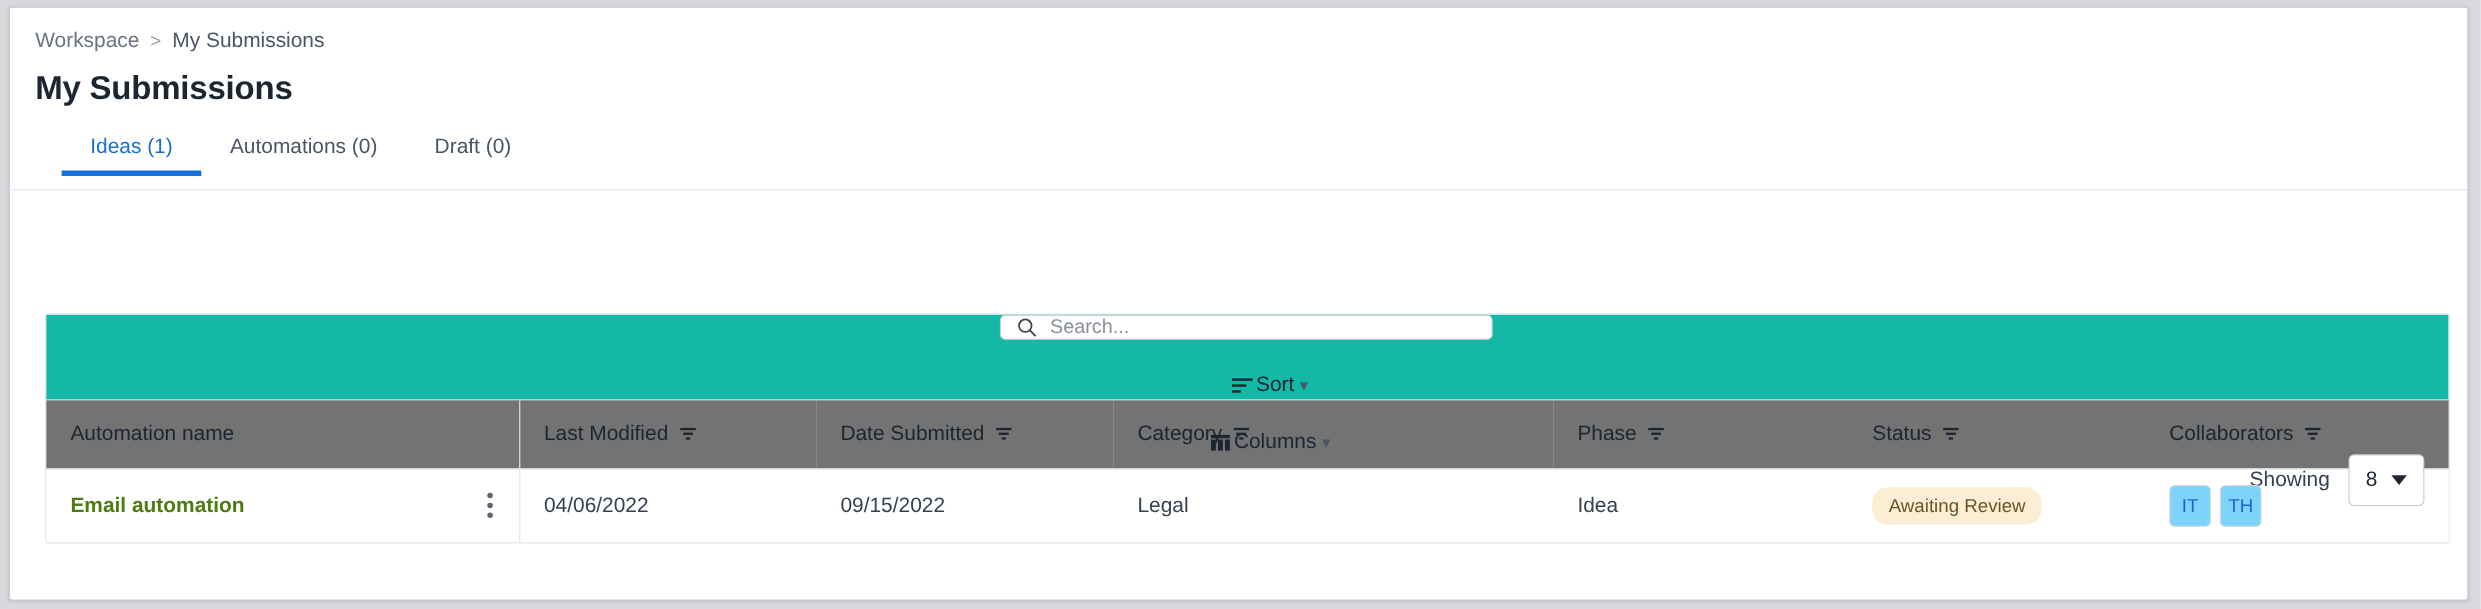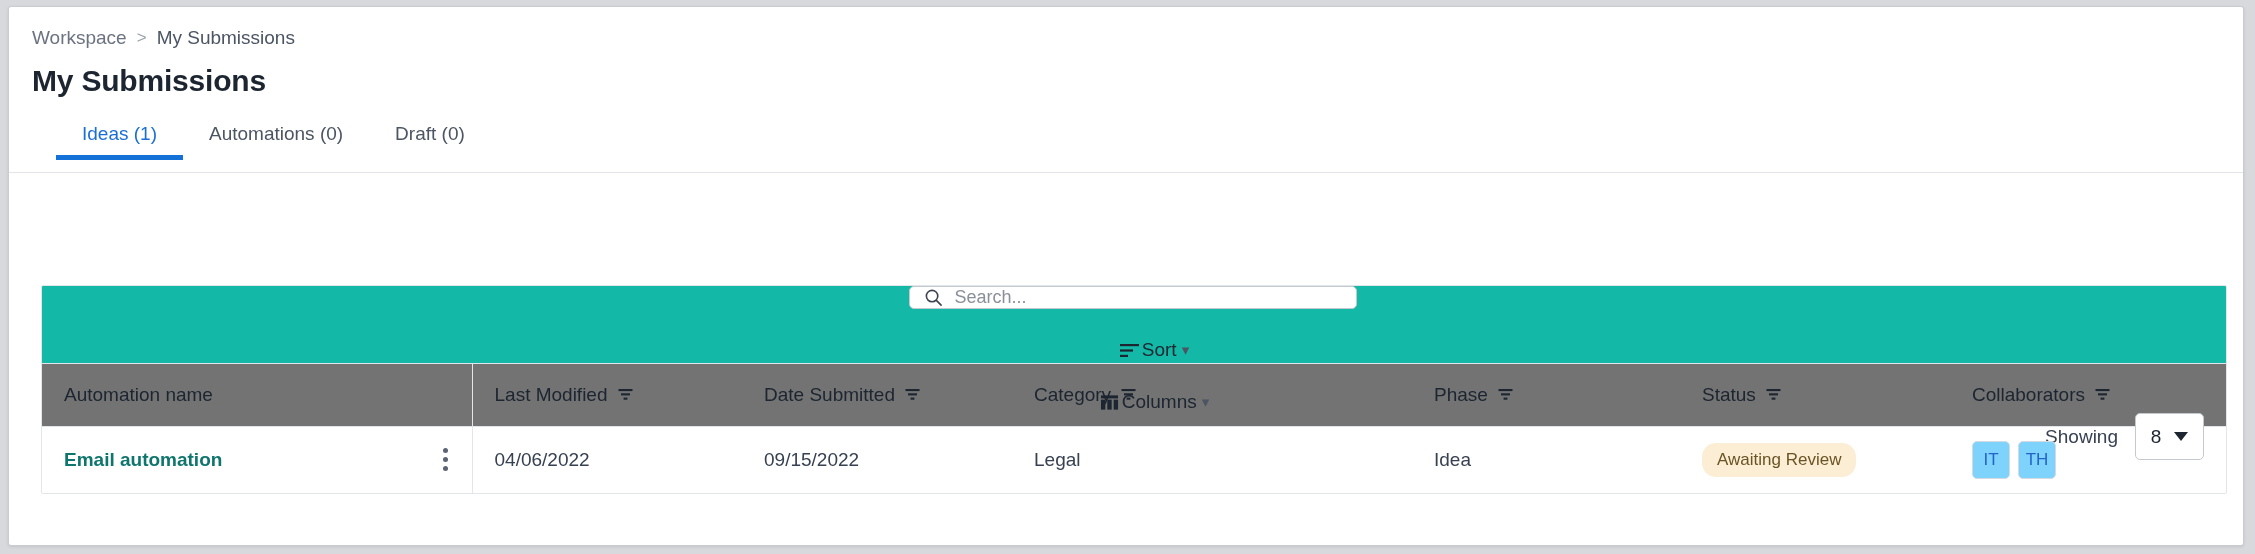--- a/index.html
+++ b/index.html
@@ -146,21 +146,21 @@
   th.sticky-col { border-right: 1px solid #e2e5e9; }
 
   tbody tr { height: 67px; background: #ffffff; }
   td {
     font-size: 19px; color: #374151;
     padding: 0 0 0 22px;
     vertical-align: middle;
   }
   td.name-cell {
     border-right: 1px solid #e2e5e9;
-    font-weight: bold; color: #0f766e;
+    font-weight: bold; color: #4d7c0f;
   }
   .name-inner { display: flex; align-items: center; }
   .kebab {
     margin-left: auto; margin-right: 24px;
     display: flex; flex-direction: column; gap: 4px;
     cursor: pointer;
   }
   .kebab span {
     width: 5px; height: 5px; border-radius: 50%;
     background: #5a6472;

